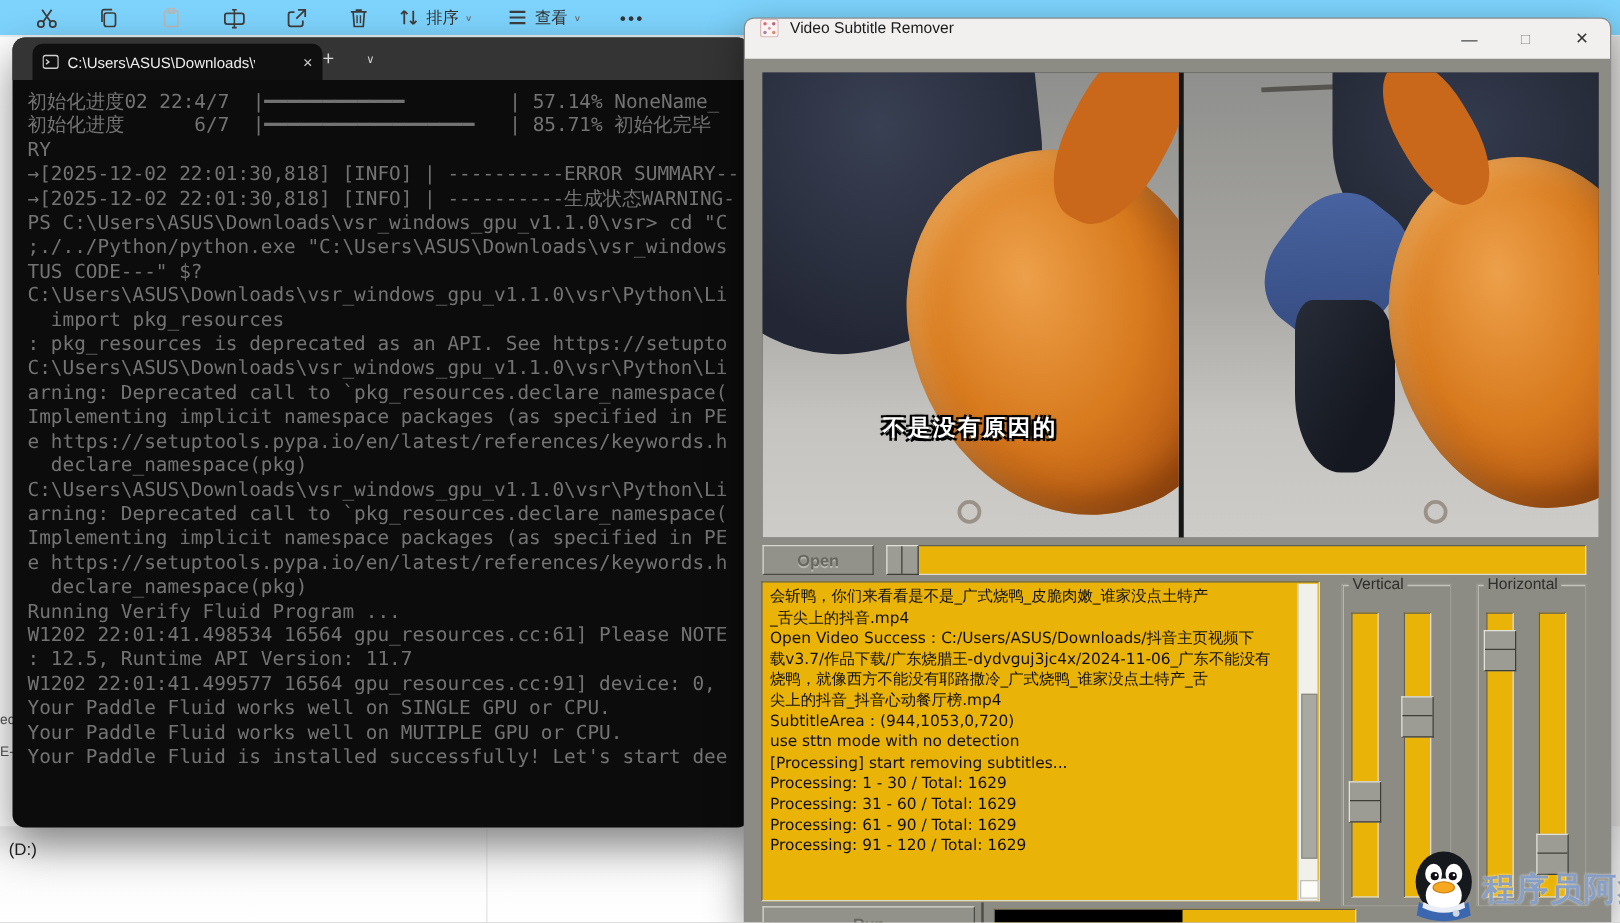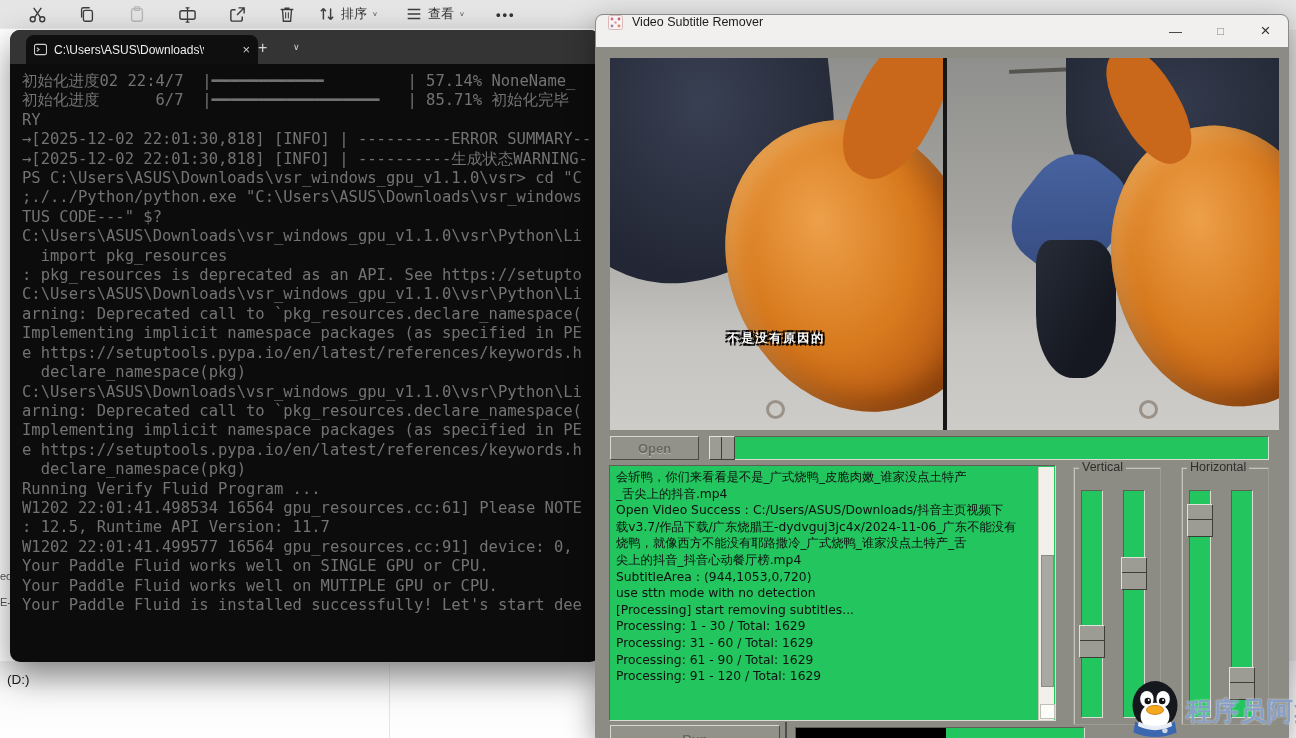--- a/index.html
+++ b/index.html
@@ -1,20 +1,20 @@
 <!DOCTYPE html>
 <html><head>
 <meta charset="utf-8">
 <style>
   html,body{margin:0;padding:0;background:#dfdfdf;}
   .stage{position:relative;width:1296px;height:738px;overflow:hidden;background:#fff;
          font-family:"Liberation Sans", sans-serif;}
 
   
-  .exp-toolbar{position:absolute;left:0;top:0;width:100%;height:28px;background:#e5e5e5;
+  .exp-toolbar{position:absolute;left:0;top:0;width:100%;height:28px;background:#7dd3fc;
                border-bottom:1px solid #eee;}
   .tb-item{position:absolute;top:3px;height:22px;display:flex;align-items:center;gap:5px;
            color:#333;font-size:13px;cursor:default;}
   .tb-item svg{display:block;}
   .tb-chev{font-size:8px;color:#666;transform:scaleY(.8);}
   .tb-more{letter-spacing:2px;font-weight:bold;color:#333;font-size:13px;}
   .exp-bottom{position:absolute;left:0;top:661px;width:100%;height:77px;
               background:linear-gradient(180deg,#ececec,#fafafa 40%,#ffffff);}
   .exp-divider{position:absolute;left:389px;top:663px;width:1px;height:75px;background:#e3e3e3;}
   .drive-label{position:absolute;left:7px;top:672px;font-size:13.5px;color:#222;}
@@ -76,30 +76,30 @@
         box-shadow:inset -10px -14px 28px rgba(90,40,5,.55), inset 8px 10px 22px rgba(255,210,140,.45);}
   .duck-neck{position:absolute;left:74%;top:-8%;width:24%;height:42%;background:#c9681a;
              border-radius:45%;transform:rotate(28deg);}
   .duck-r{left:50%;top:18%;width:66%;height:76%;transform:rotate(-8deg);}
   .duck-neck-r{left:52%;top:-4%;width:18%;height:34%;transform:rotate(-30deg);}
   .ring{position:absolute;left:47%;bottom:3%;width:13px;height:13px;border:3px solid #9a9288;
         border-radius:50%;}
   .ring-r{left:58%;}
   .rack{position:absolute;left:0;top:0;width:100%;height:24%;}
   .v-subtitle{position:absolute;left:0;width:100%;top:73%;text-align:center;
-              font-family:"DejaVu Sans", sans-serif;font-weight:bold;font-size:12px;color:#fff;
+              font-family:"DejaVu Sans", sans-serif;font-weight:bold;font-size:18px;color:#fff;
               letter-spacing:2px;
               text-shadow:-2px -2px 0 #000,2px -2px 0 #000,-2px 2px 0 #000,2px 2px 0 #000,0 0 3px #000;}
 
   
   .btn3d{position:absolute;background:#92928a;border:1px solid;
          border-color:#d8d8d0 #4b4b45 #4b4b45 #d8d8d0;
          color:#676760;font-weight:bold;font-size:13px;display:flex;align-items:center;
          justify-content:center;text-shadow:0 1px 0 #b9b9b1;box-sizing:border-box;}
-  .track3d{background:#22c55e;border:1px solid;border-color:#5f5f57 #dcdcd4 #dcdcd4 #5f5f57;
+  .track3d{background:#eab308;border:1px solid;border-color:#5f5f57 #dcdcd4 #dcdcd4 #5f5f57;
            box-sizing:border-box;}
   .open-btn{left:14px;top:421px;width:89px;height:24px;}
   .seek{position:absolute;left:114px;top:421px;width:559px;height:24px;}
   .seek-thumb{position:absolute;left:-2px;top:-1px;width:26px;height:24px;background:#9c9c94;
               border:1px solid;border-color:#e2e2da #3e3e38 #3e3e38 #e2e2da;box-sizing:border-box;}
   .seek-thumb::after{content:"";position:absolute;top:0;bottom:0;left:11px;border-left:1px solid #3e3e38;}
 
   .log{position:absolute;left:13px;top:450px;width:447px;height:256px;overflow:hidden;
        padding:3px 20px 3px 6px;box-sizing:border-box;}
   .log-line{font-family:"DejaVu Sans", sans-serif;font-size:12.3px;line-height:16.6px;color:#111;

